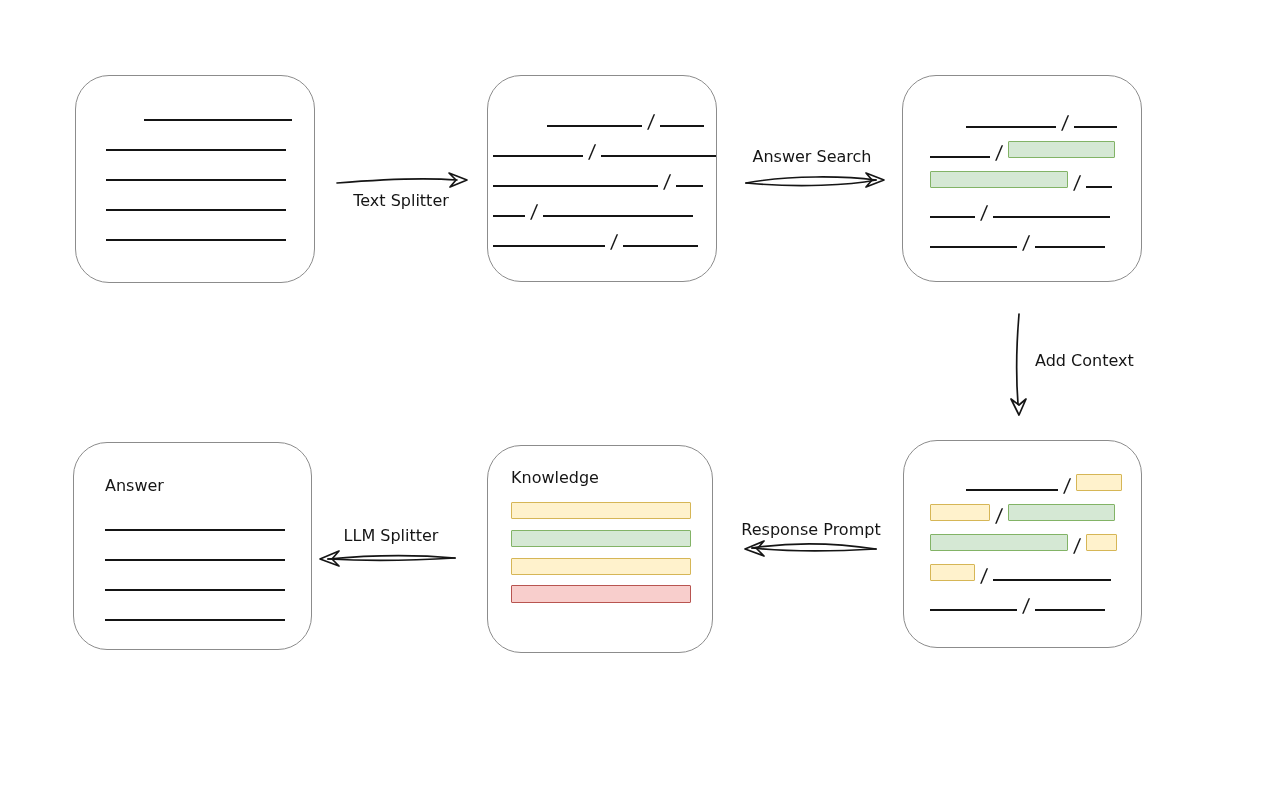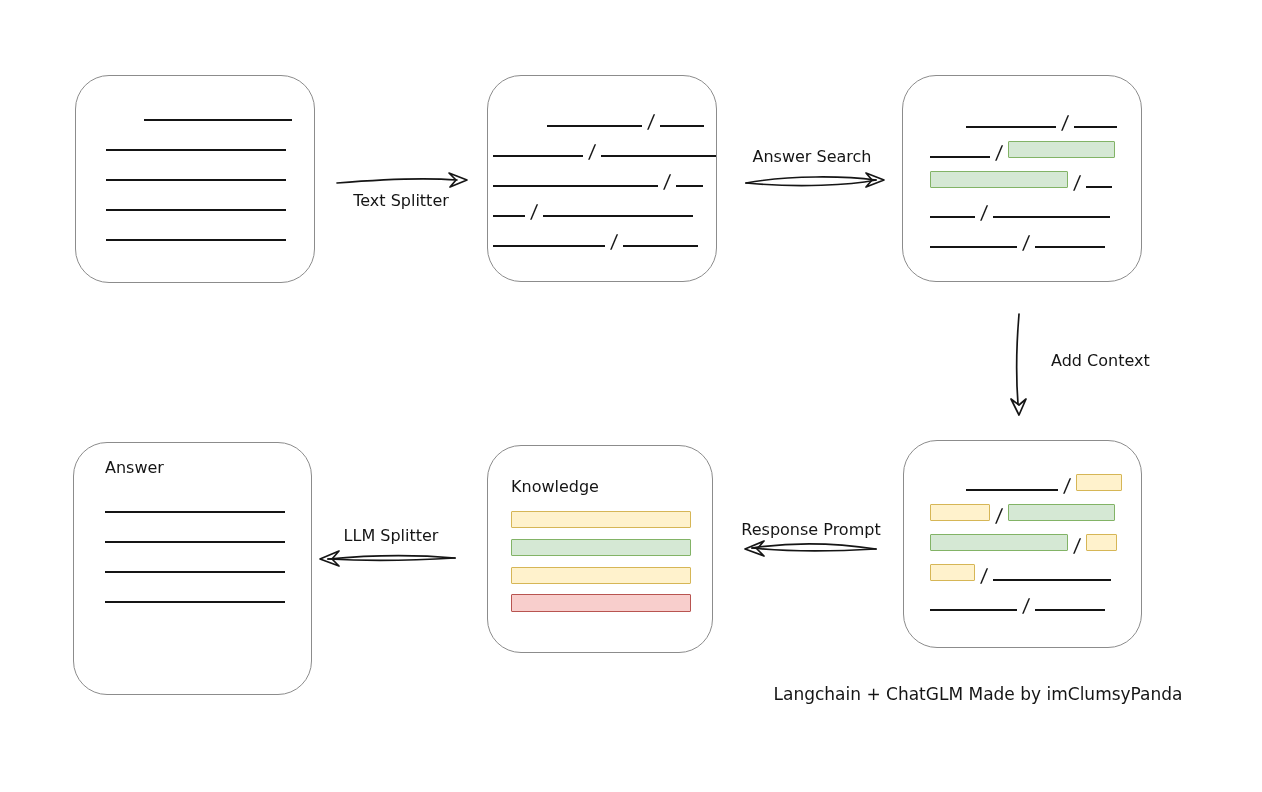--- a/index.html
+++ b/index.html
@@ -8,22 +8,22 @@
     font-family:"DejaVu Sans", sans-serif;color:var(--ink,#151515);
   }
   .box{
     position:absolute;background:#ffffff;border:1.5px solid var(--box-border,#8c8c8c);
     border-radius:34px;box-sizing:border-box;
   }
   .box-source{left:75px;top:75px;width:240px;height:208px;padding:15px 0 0 30px;}
   .box-split{left:487px;top:75px;width:230px;height:207px;padding:21px 0 0 5px;}
   .box-vector{left:902px;top:75px;width:240px;height:207px;padding:22px 0 0 27px;}
   .box-context{left:903px;top:440px;width:239px;height:208px;padding:20px 0 0 26px;}
-  .box-prompt{left:487px;top:445px;width:226px;height:208px;padding:12px 0 0 23px;}
-  .box-answer{left:73px;top:442px;width:239px;height:253px;padding:14px 0 0 31px;}
+  .box-prompt{left:487px;top:445px;width:226px;height:208px;padding:3px 0 0 23px;}
+  .box-answer{left:73px;top:442px;width:239px;height:208px;padding:32px 0 0 31px;}
 
   .row{display:flex;align-items:flex-end;height:30px;gap:6px;}
   .bars .row{height:28px;}
   .seg{flex:none;}
   .seg-line{height:0;border-bottom:2px solid var(--ink,#151515);}
   .seg-gap{height:0;}
   .seg-slash{font-size:19px;line-height:1;transform:translateY(4px) skewX(-6deg);color:var(--ink,#151515);}
   .seg-green{height:17px;background:var(--chunk-green-fill,#d5e8d4);border:1.5px solid var(--chunk-green-border,#82b366);box-sizing:border-box;border-radius:1px;}
   .seg-yellow{height:17px;background:var(--chunk-yellow-fill,#fff2cc);border:1.5px solid var(--chunk-yellow-border,#d6b656);box-sizing:border-box;border-radius:1px;}
   .seg-red{height:18px;background:var(--chunk-red-fill,#f8cecc);border:1.5px solid var(--chunk-red-border,#b85450);box-sizing:border-box;border-radius:1px;}
@@ -33,21 +33,21 @@
   .box-prompt .bars-knowledge{margin-top:2px;}
   .box-prompt .heading-question{margin-top:12px;}
   .box-answer .lines{margin-top:4px;}
 
   .arrows{position:absolute;left:0;top:0;width:1262px;height:792px;pointer-events:none;}
   .arrows path{stroke:var(--ink,#151515);stroke-width:1.7;fill:none;stroke-linecap:round;stroke-linejoin:round;}
 
   .arrow-label{position:absolute;font-size:16px;line-height:20px;white-space:nowrap;}
   .lbl-text-splitter{left:336px;top:146px;width:130px;text-align:center;margin-top:45px;}
   .lbl-vector-search{left:744px;top:147px;width:136px;text-align:center;}
-  .lbl-add-context{left:1035px;top:351px;margin-left:16px;}
+  .lbl-add-context{left:1035px;top:351px;}
   .lbl-generate-prompt{left:740px;top:520px;width:142px;text-align:center;}
   .lbl-llm-response{left:325px;top:526px;width:132px;text-align:center;}
   .attribution{position:absolute;left:758px;top:684px;width:440px;text-align:center;font-size:17px;white-space:nowrap;}
 </style>
 </head>
 <body>
 
 <div class="canvas">
 
   <svg class="arrows" viewBox="0 0 1262 792" aria-hidden="true">
@@ -219,15 +219,14 @@
         </div>
       </div>
   </div>
 
   <div class="arrow-label lbl-text-splitter">Text Splitter</div>
   <div class="arrow-label lbl-vector-search">Answer Search</div>
   <div class="arrow-label lbl-add-context">Add Context</div>
   <div class="arrow-label lbl-generate-prompt">Response Prompt</div>
   <div class="arrow-label lbl-llm-response">LLM Splitter</div>
 
-  <div class="attribution">Langchain + ChatGLM Made by imClumsyPanda</div>
 
 </div>
 
 </body></html>

